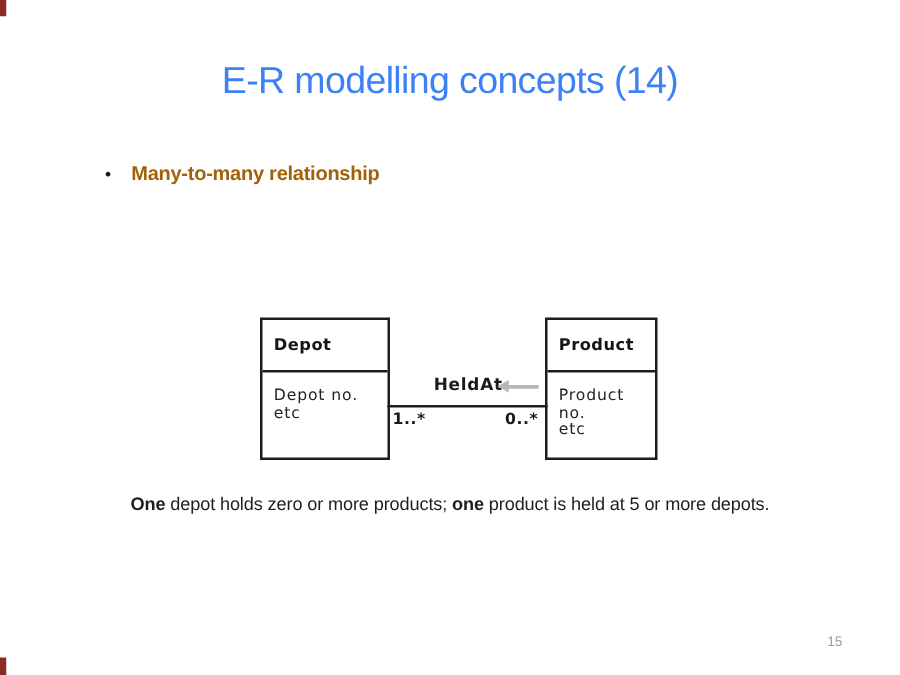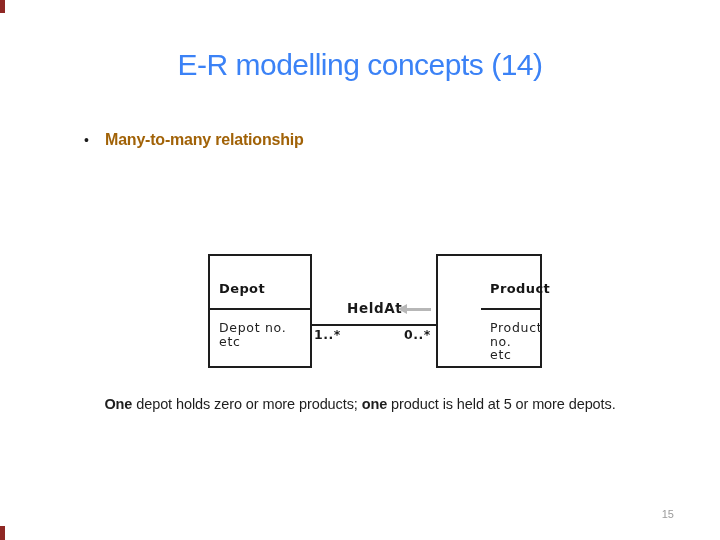--- a/index.html
+++ b/index.html
@@ -66,32 +66,31 @@
   .diagram { position: absolute; left: 0; top: 0; width: 720px; height: 540px; pointer-events: none; font-family: "DejaVu Sans", sans-serif; }
   .entity {
     position: absolute;
     top: 254px;
     height: 114px;
     border: 2px solid #1d1d1d;
     box-sizing: border-box;
     background: #ffffff;
   }
   .entity-depot { left: 208px; width: 104px; }
-  .entity-product { left: 436px; width: 106px; padding-left: 43px; }
+  .entity-product { left: 436px; width: 90px; }
   .entity-header {
     height: 40px;
     border-bottom: 2px solid #1d1d1d;
     display: flex;
     align-items: center;
     padding-left: 9px;
     font-size: 13px;
     font-weight: 700;
     letter-spacing: 0.4px;
     color: #161616;
-    margin-top: 12px;
   }
   .entity-body {
     padding: 11px 4px 0 9px;
     font-size: 12.5px;
     line-height: 13.5px;
     letter-spacing: 0.7px;
     color: #222222;
   }
   .connector {
     position: absolute;

